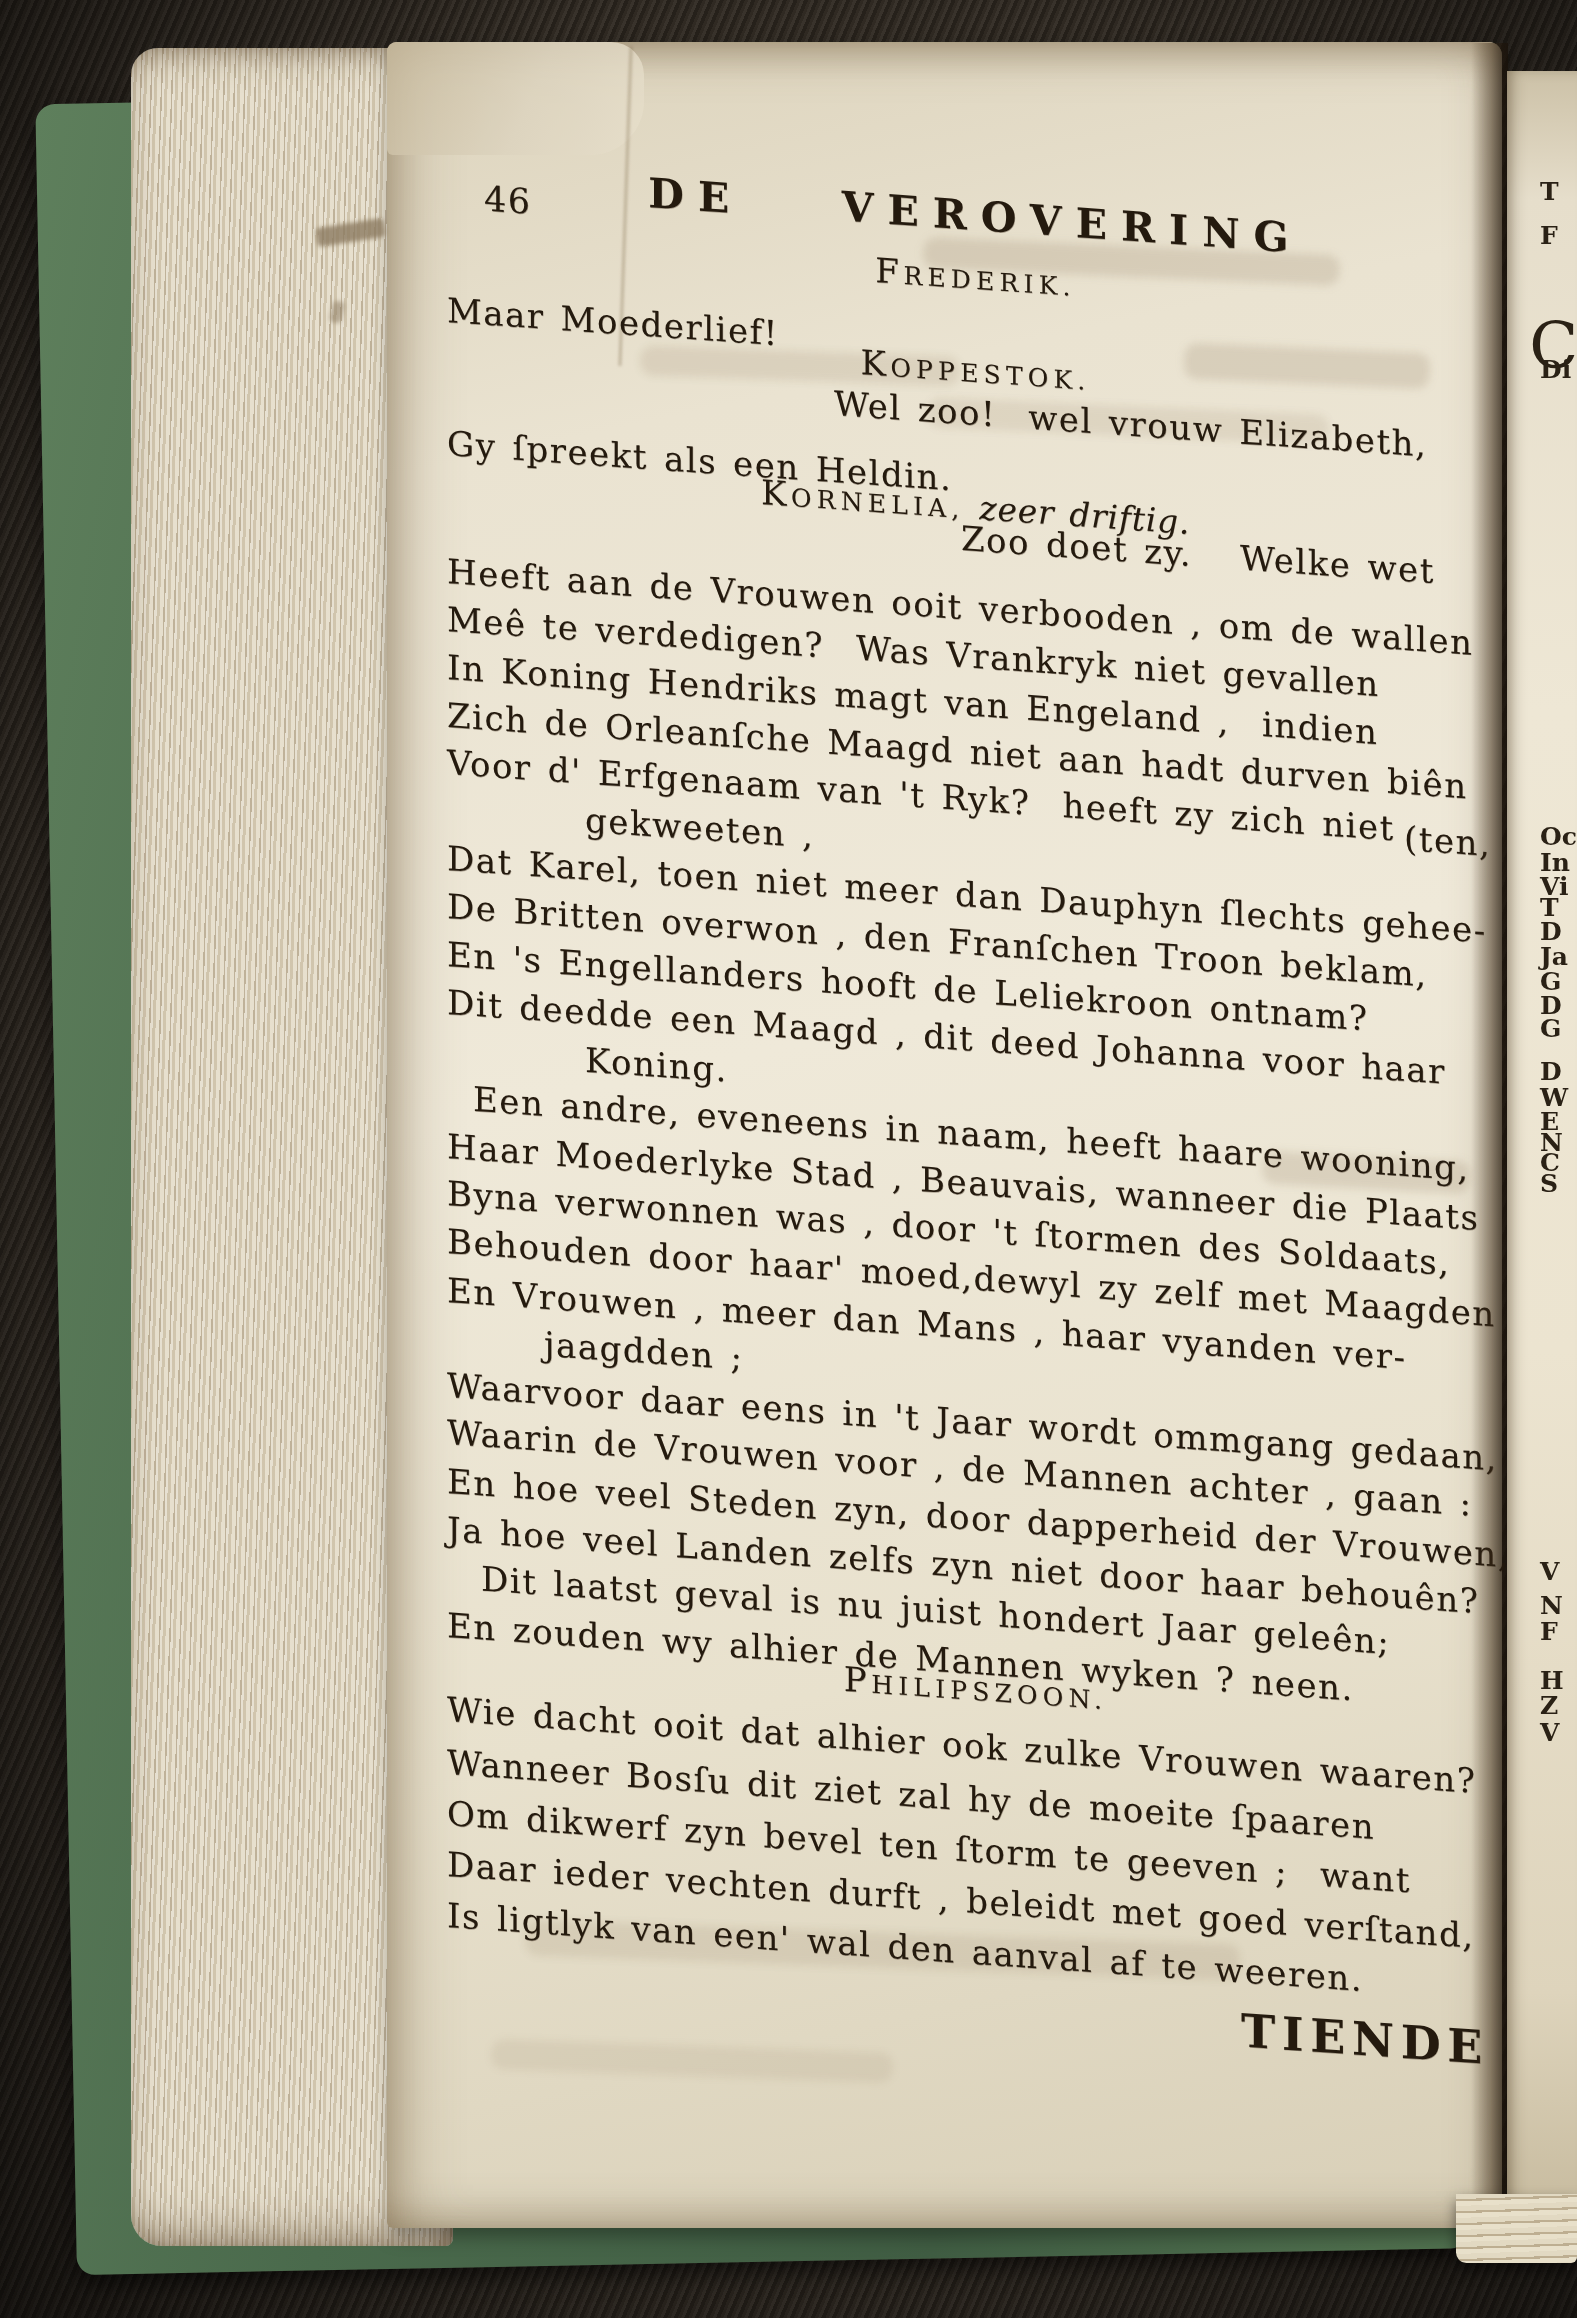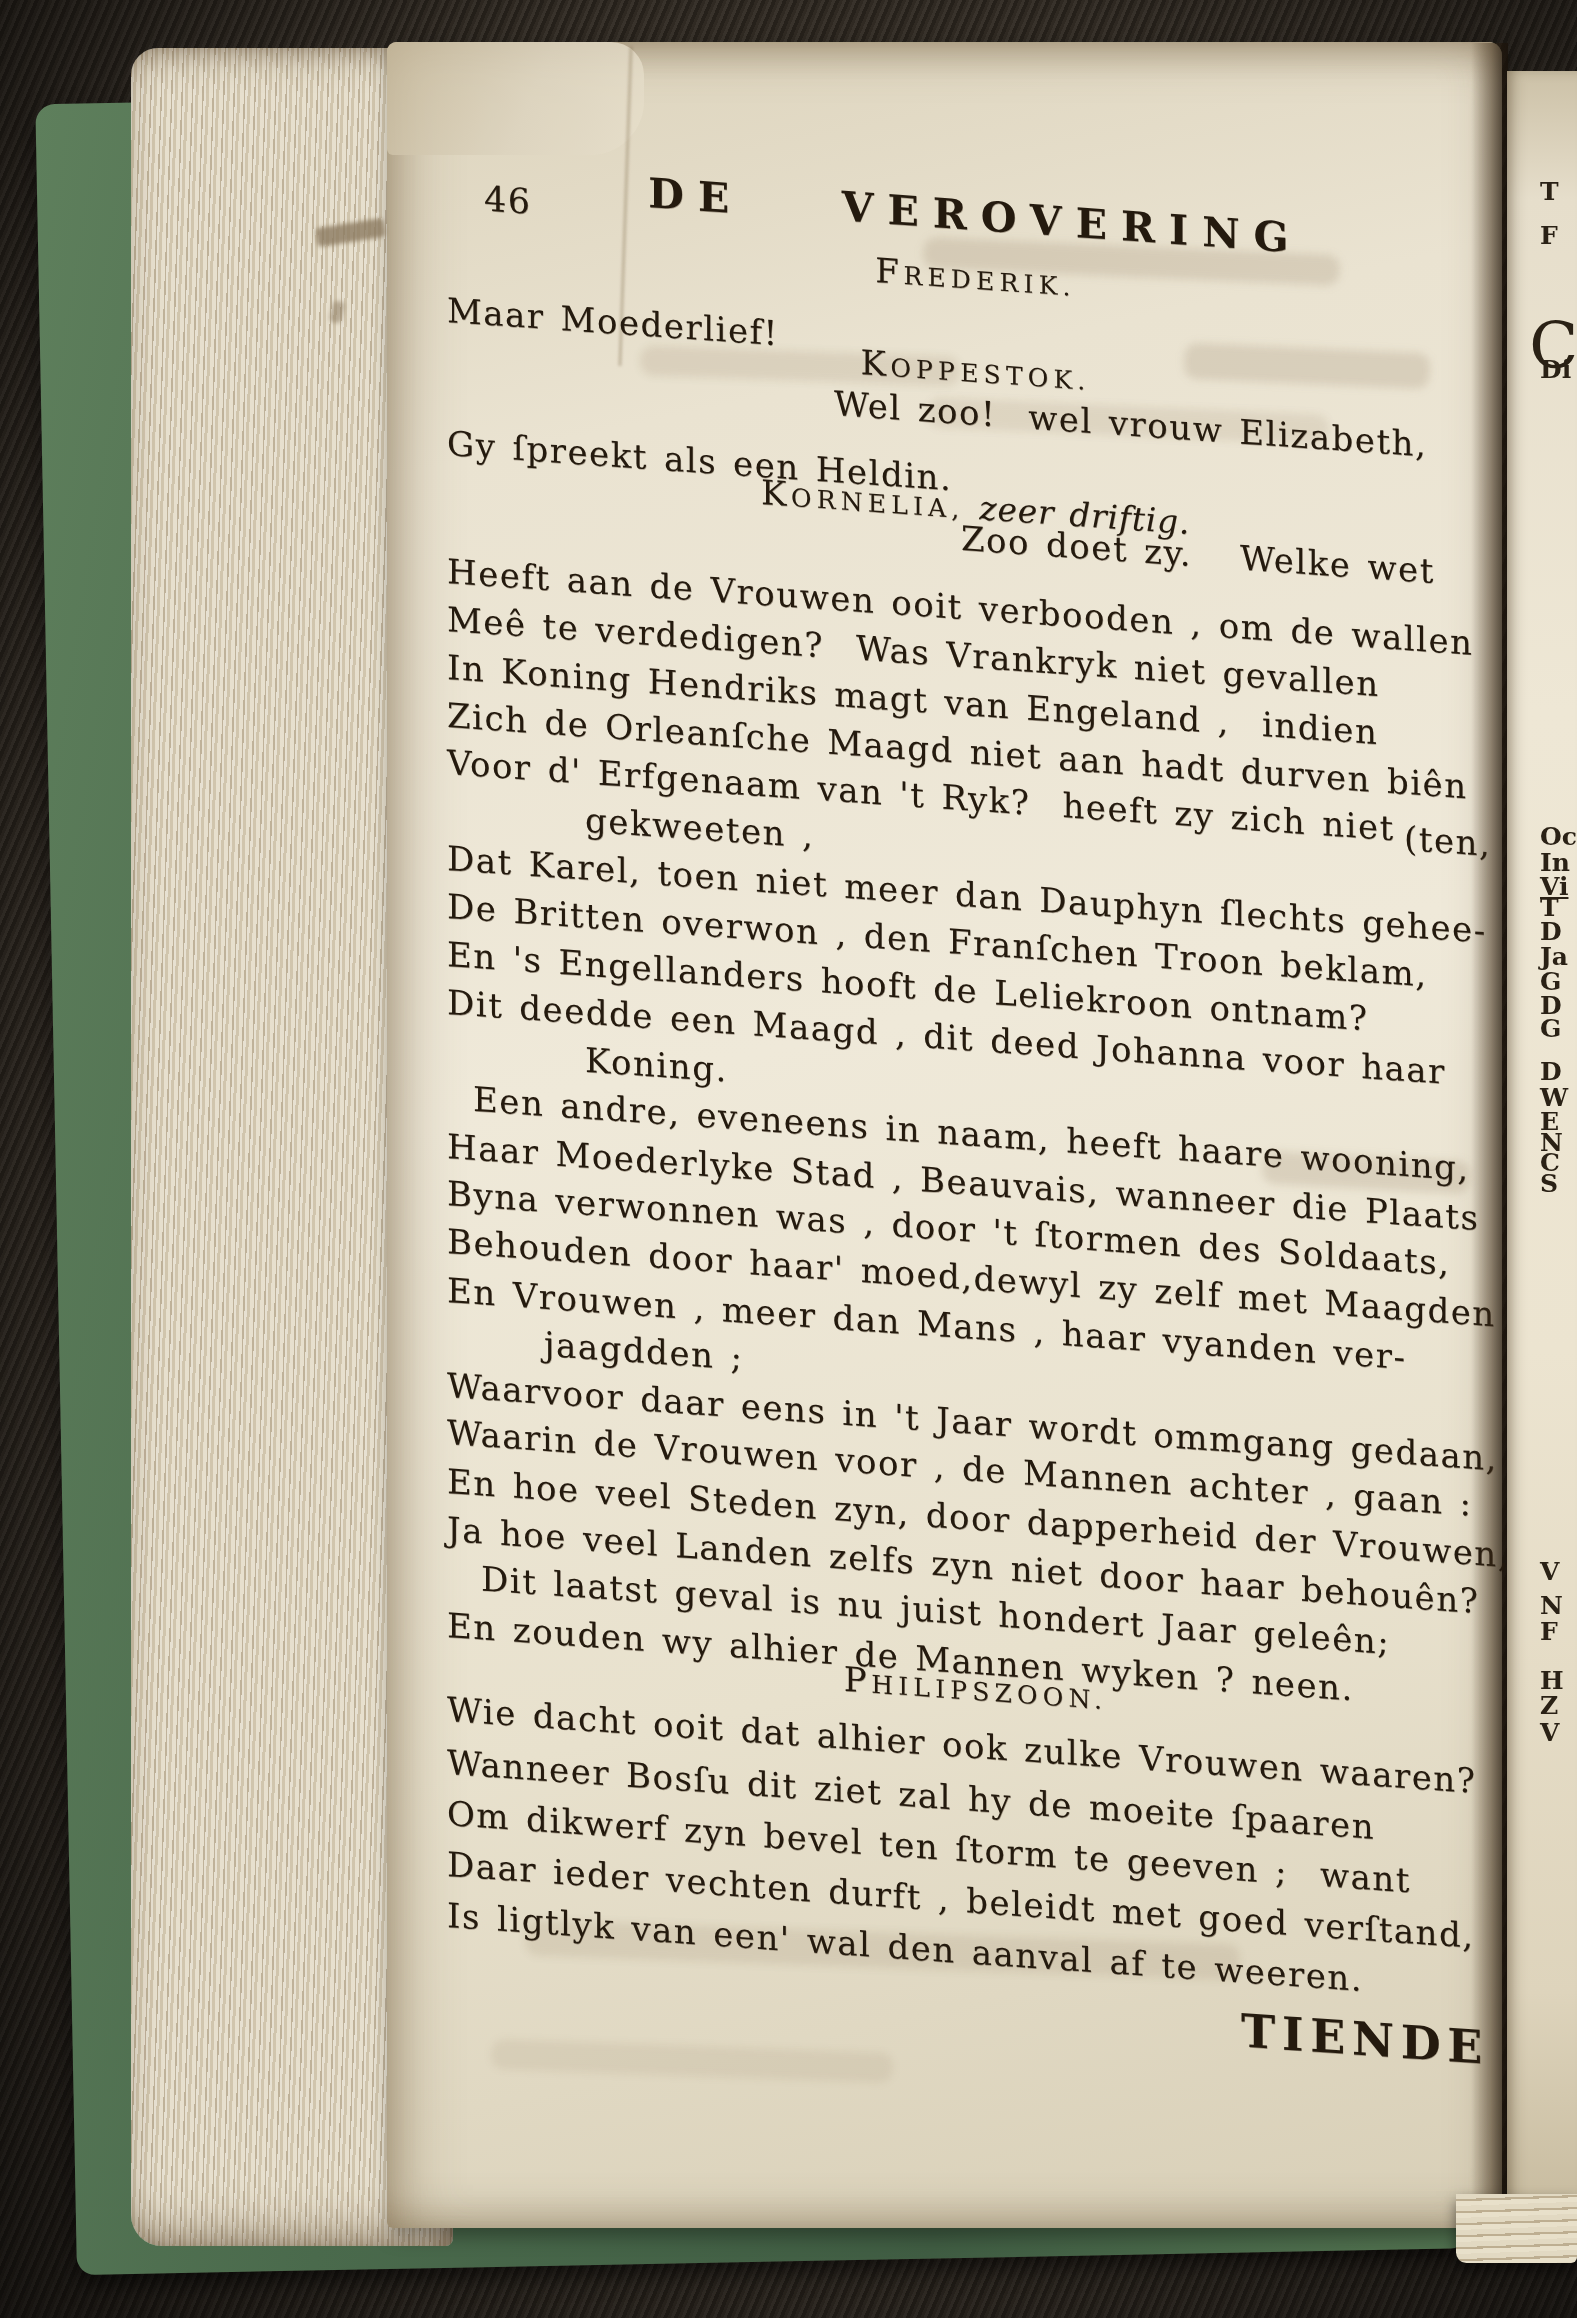--- a/index.html
+++ b/index.html
@@ -157,21 +157,21 @@
 
   <div id="gutter"></div>
 
   <div id="next-page">
       <div class="edge-letter" style="top: 106px;">T</div>
       <div class="edge-letter" style="top: 150px;">F</div>
       <div class="edge-letter edge-big" style="top: 238px;">C</div>
       <div class="edge-letter" style="top: 284px;">Di</div>
       <div class="edge-letter" style="top: 751px;">Oc</div>
       <div class="edge-letter" style="top: 777px;">In</div>
-      <div class="edge-letter" style="top: 801px; text-decoration: underline;">Vi</div>
+      <div class="edge-letter" style="top: 801px;">Vi</div>
       <div class="edge-letter" style="top: 822px;">T</div>
       <div class="edge-letter" style="top: 846px;">D</div>
       <div class="edge-letter" style="top: 871px;">Ja</div>
       <div class="edge-letter" style="top: 896px;">G</div>
       <div class="edge-letter" style="top: 920px;">D</div>
       <div class="edge-letter" style="top: 943px;">G</div>
       <div class="edge-letter" style="top: 986px;">D</div>
       <div class="edge-letter" style="top: 1012px;">W</div>
       <div class="edge-letter" style="top: 1036px;">E</div>
       <div class="edge-letter" style="top: 1057px;">N</div>

